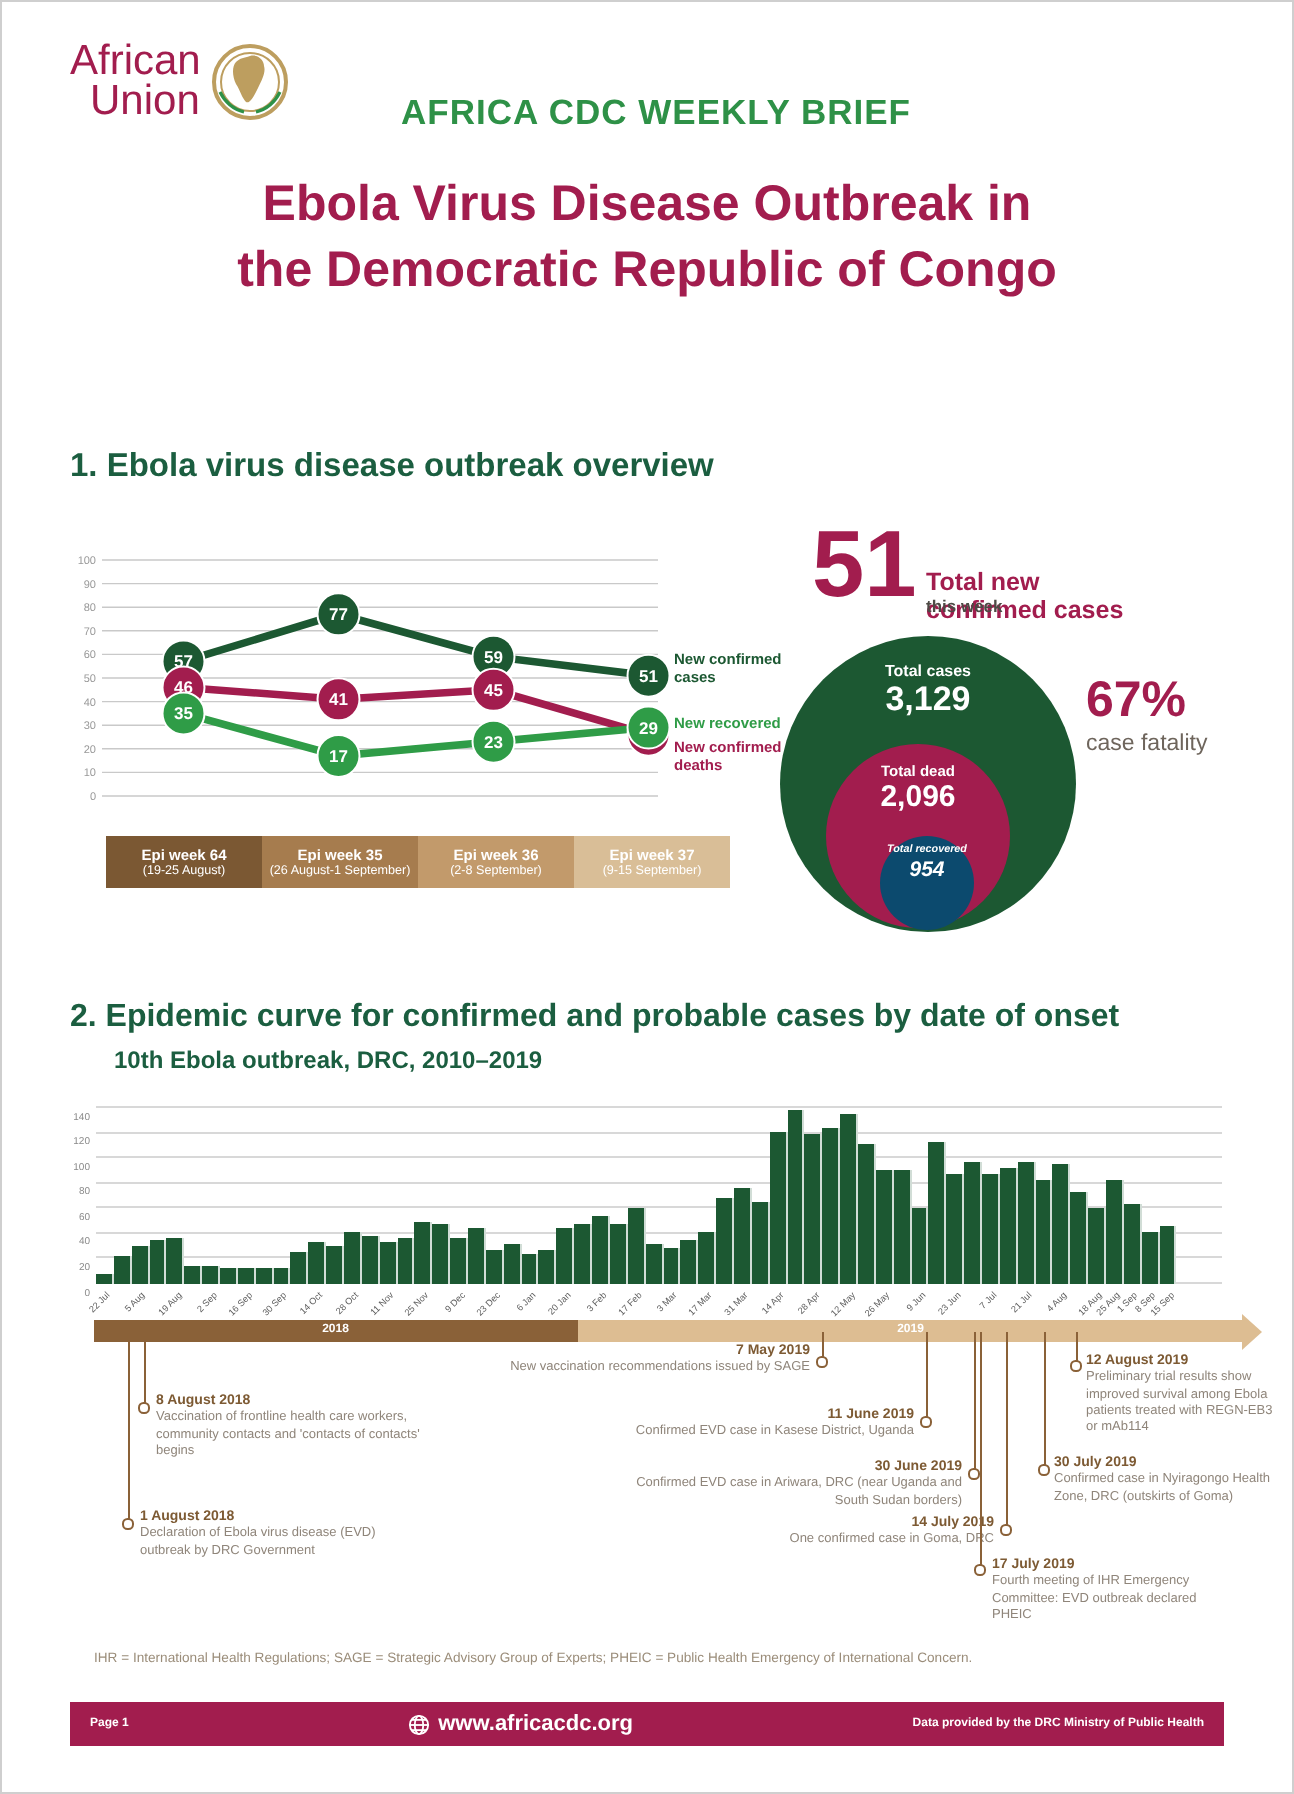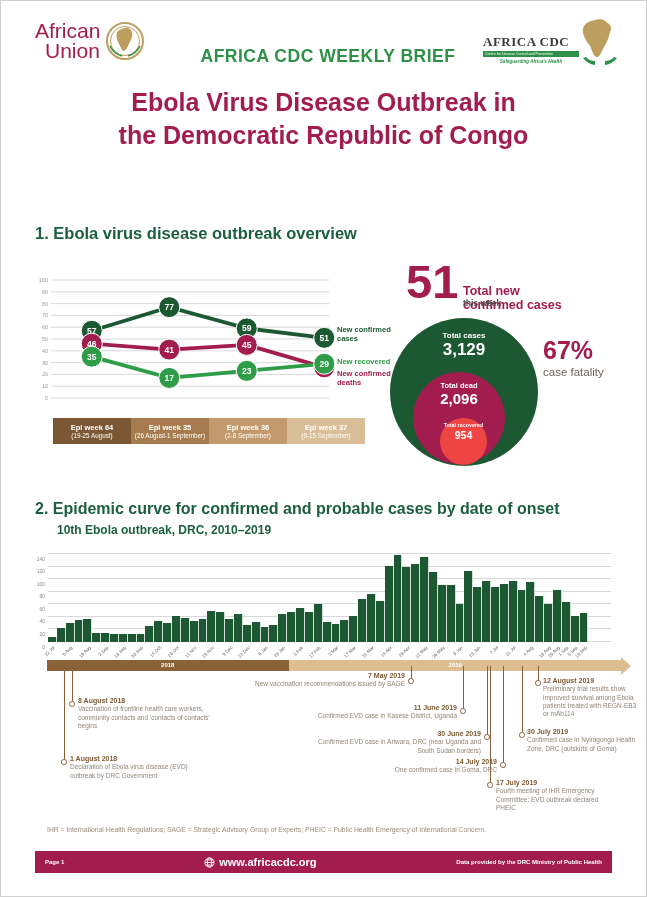--- a/index.html
+++ b/index.html
@@ -40,21 +40,21 @@
   .epiweek-cell .wk{font-size:7.5px;font-weight:bold;}
   .epiweek-cell .rg{font-size:6.3px;}
   .c34{background:#7B5833;}.c35{background:#A67C4E;}.c36{background:#C29A6B;}.c37{background:#D9BE97;}
   
   .big51{position:absolute;left:406px;top:258px;color:#A21D4E;font-size:47px;font-weight:bold;line-height:1;}
   .big51-label{position:absolute;left:463px;top:284px;color:#A21D4E;font-size:12.5px;font-weight:bold;line-height:1.15;width:110px;}
   .big51-sub{position:absolute;left:463px;top:298px;color:#4d4a45;font-size:8.5px;font-weight:bold;}
   .circle{border-radius:50%;position:absolute;text-align:center;color:#fff;}
   #circ-cases{left:390px;top:318px;width:148px;height:148px;background:#1C5832;}
   #circ-dead{left:413px;top:372px;width:92px;height:92px;background:#A21D4E;}
-  #circ-recovered{left:440px;top:418px;width:47px;height:47px;background:#ef4444;}
+  #circ-recovered{left:440px;top:418px;width:47px;height:47px;background:#0c4a6e;font-style:italic;}
   .circ-label{font-weight:bold;}
   #circ-cases .circ-label{font-size:8px;margin-top:13px;}
   #circ-cases .circ-value{font-size:17px;font-weight:bold;}
   #circ-dead .circ-label{font-size:7.5px;margin-top:9px;}
   #circ-dead .circ-value{font-size:15px;font-weight:bold;}
   #circ-recovered .circ-label{font-size:5.4px;margin-top:5px;line-height:1.1;}
   #circ-recovered .circ-value{font-size:10.5px;font-weight:bold;}
   .fatality-val{position:absolute;left:543px;top:336px;color:#A21D4E;font-size:25px;font-weight:bold;}
   .fatality-lab{position:absolute;left:543px;top:366px;color:#6e655c;font-size:11.5px;}
   
@@ -110,34 +110,20 @@
       <circle cx="21" cy="21" r="18" fill="none" stroke="#BD9E5F" stroke-width="2"></circle>
       <circle cx="21" cy="21" r="14.5" fill="none" stroke="#BD9E5F" stroke-width="1"></circle>
       <path d="M21 8 C25 7 28 10 28 13 C29 16 27 20 25 24 C23 28 21 32 19 31 C17 29 16 25 14 22 C12 18 12 13 14 11 C16 9 18 9 21 8 Z" fill="#BD9E5F"></path>
       <path d="M6 26 Q10 34 18 36" fill="none" stroke="#2E9147" stroke-width="1.6"></path>
       <path d="M36 26 Q32 34 24 36" fill="none" stroke="#2E9147" stroke-width="1.6"></path>
     </svg>
   </div>
 
   <div class="brief-title">AFRICA CDC WEEKLY BRIEF</div>
 
-  <div class="cdc-logo">
-    <div class="cdc-inner">
-      <div class="cdc-textcol">
-        <div class="cdc-name">AFRICA CDC</div>
-        <div class="cdc-sub">Centre for Disease Control and Prevention</div>
-        <div class="cdc-tag">Safeguarding Africa's Health</div>
-      </div>
-      <svg width="42" height="50" viewBox="0 0 42 50">
-        <path d="M16 2 C21 0 27 2 28 5 C32 6 33 11 31 14 C30 20 27 26 24 31 C22 35 20 40 17 39 C14 37 13 32 11 28 C8 24 5 20 4 15 C3 10 6 5 10 4 C12 2 14 3 16 2 Z" fill="#BD9E5F"></path>
-        <path d="M4 40 Q9 46 16 47 L16 43 Q10 43 7 39 Z" fill="#2E9147"></path>
-        <path d="M38 40 Q33 46 26 47 L26 43 Q32 43 35 39 Z" fill="#2E9147"></path>
-      </svg>
-    </div>
-  </div>
 
   <h1 class="main-title">
     <span>Ebola Virus Disease Outbreak in</span><br>
     <span>the Democratic Republic of Congo</span>
   </h1>
 
   <h2 class="h-sec" id="sec1-h">1. Ebola virus disease outbreak overview</h2>
 
   <div class="linechart-wrap">
     <svg id="linechart-svg" width="372" height="150" viewBox="0 0 372 150">

